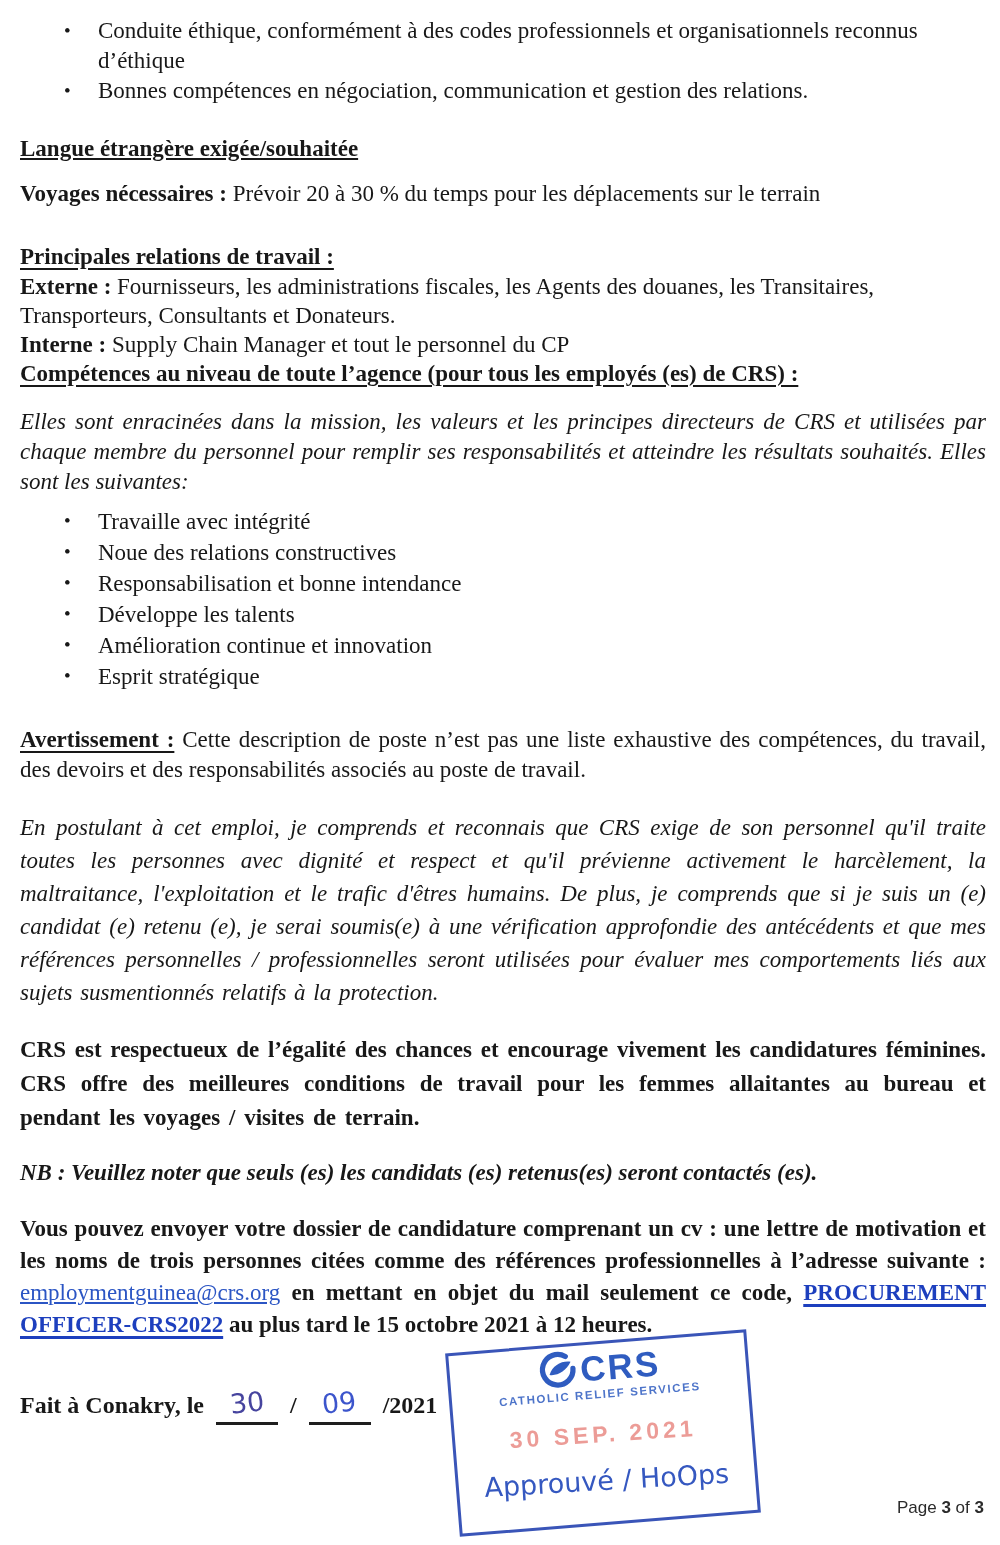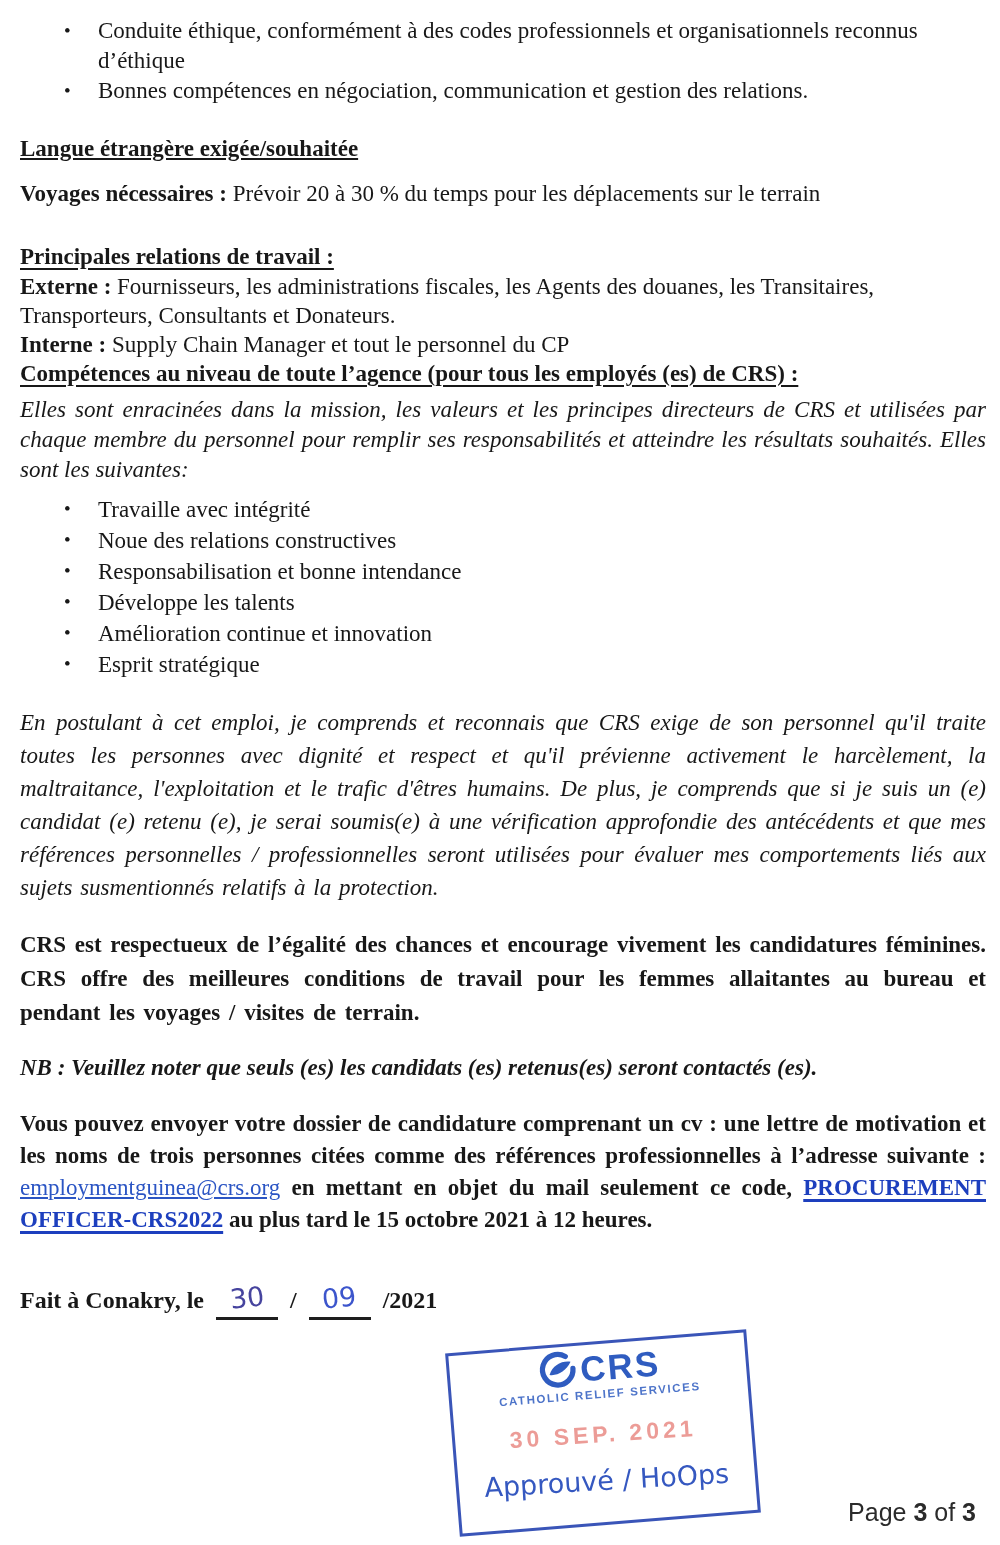--- a/index.html
+++ b/index.html
@@ -15,21 +15,21 @@
   ul.blist li{display:flex;align-items:flex-start;font-size:23px;line-height:30px;}
   ul.blist .b-dot{width:34px;flex:0 0 34px;font-size:19px;line-height:30px;}
   ul.blist .b-text{flex:1;}
   .h{font-size:23px;line-height:30px;font-weight:bold;}
   .h-underline{text-decoration:underline;text-decoration-thickness:2px;text-underline-offset:4px;}
   .h-langue{margin-top:28px;text-decoration:underline;}
   .p-voyages{margin-top:15px;}
   .h-relations{margin-top:33px;}
   .rel-line{line-height:29px;}
   .h-competences{}
-  .p-intro{margin-top:6px;font-style:italic;text-align:justify;line-height:30px;}
+  .p-intro{margin-top:18px;font-style:italic;text-align:justify;line-height:30px;}
   ul.blist.comp{margin-top:9px;}
   ul.blist.comp li{line-height:31px;}
   .p-avert{margin-top:33px;text-align:justify;}
   .avert-label{font-weight:bold;text-decoration:underline;text-decoration-thickness:2px;text-underline-offset:4px;}
   .p-engagement{margin-top:26px;font-style:italic;text-align:justify;line-height:33px;word-spacing:2px;}
   .p-egalite{margin-top:24px;font-weight:bold;text-align:justify;line-height:34px;word-spacing:3px;}
   .p-nb{margin-top:23px;font-weight:bold;font-style:italic;}
   .p-candidature{margin-top:25px;font-weight:bold;text-align:justify;line-height:32px;}
   a.email-link{color:#2b55c4;font-weight:normal;text-decoration:underline;}
   .job-code{color:#1d3fbe;font-weight:bold;text-decoration:underline;text-decoration-thickness:2.5px;text-underline-offset:4px;}
@@ -45,22 +45,22 @@
     border:3px solid #3a55b8;transform:rotate(-4.6deg);
     font-family:"Liberation Sans",sans-serif;pointer-events:none;
   }
   .stamp-logo-row{display:flex;align-items:center;justify-content:center;margin-top:3px;gap:3px;}
   .logo-text{font-size:35px;font-weight:bold;letter-spacing:2px;color:#2f5cc0;line-height:38px;}
   .stamp-org{text-align:center;font-size:11.5px;letter-spacing:1.6px;color:#2f5cc0;margin-top:-1px;font-weight:bold;opacity:.85;}
   .stamp-date{text-align:center;margin-top:21px;font-size:23px;font-weight:bold;letter-spacing:4px;color:#e4736c;opacity:.7;transform:rotate(.8deg);}
   .stamp-approval{text-align:center;margin-top:17px;font-size:27px;color:#3558c0;transform:rotate(1.2deg);font-family:"DejaVu Sans",sans-serif;}
   
   .footer{
-    position:absolute;right:24px;top:1498px;
-    font-family:"Liberation Sans",sans-serif;font-size:25px;color:#2b2b2b;
+    position:absolute;right:16px;top:1498px;
+    font-family:"Liberation Sans",sans-serif;font-size:17px;color:#2b2b2b;
   }
   .footer b{font-weight:bold;}
 </style>
 </head>
 <body>
 
 <div class="sheet">
   <div class="content">
 
     <ul class="blist">
@@ -115,20 +115,24 @@
       <li>
         <span class="b-dot">•</span>
         <span class="b-text">Amélioration continue et innovation</span>
       </li>
       <li>
         <span class="b-dot">•</span>
         <span class="b-text">Esprit stratégique</span>
       </li>
     </ul>
 
+    <p class="p-avert">
+      <span class="avert-label">Avertissement :</span>
+      <span>Cette description de poste n’est pas une liste exhaustive des compétences, du travail, des devoirs et des responsabilités associés au poste de travail.</span>
+    </p>
 
     <p class="p-engagement">En postulant à cet emploi, je comprends et reconnais que CRS exige de son personnel qu'il traite toutes les personnes avec dignité et respect et qu'il prévienne activement le harcèlement, la maltraitance, l'exploitation et le trafic d'êtres humains. De plus, je comprends que si je suis un (e) candidat (e) retenu (e), je serai soumis(e) à une vérification approfondie des antécédents et que mes références personnelles / professionnelles seront utilisées pour évaluer mes comportements liés aux sujets susmentionnés relatifs à la protection.</p>
 
     <p class="p-egalite">CRS est respectueux de l’égalité des chances et encourage vivement les candidatures féminines. CRS offre des meilleures conditions de travail pour les femmes allaitantes au bureau et pendant les voyages / visites de terrain.</p>
 
     <p class="p-nb">NB : Veuillez noter que seuls (es) les candidats (es) retenus(es) seront contactés (es).</p>
 
     <p class="p-candidature"><span>Vous pouvez envoyer votre dossier de candidature comprenant un cv : une lettre de motivation et les noms de trois personnes citées comme des références professionnelles à l’adresse suivante : </span><a href="#" class="email-link">employmentguinea@crs.org</a><span> en mettant en objet du mail seulement ce code, </span><span class="job-code">PROCUREMENT OFFICER-CRS2022</span><span> au plus tard le 15 octobre 2021 à 12 heures.</span></p>
 
     <p class="date-row">

